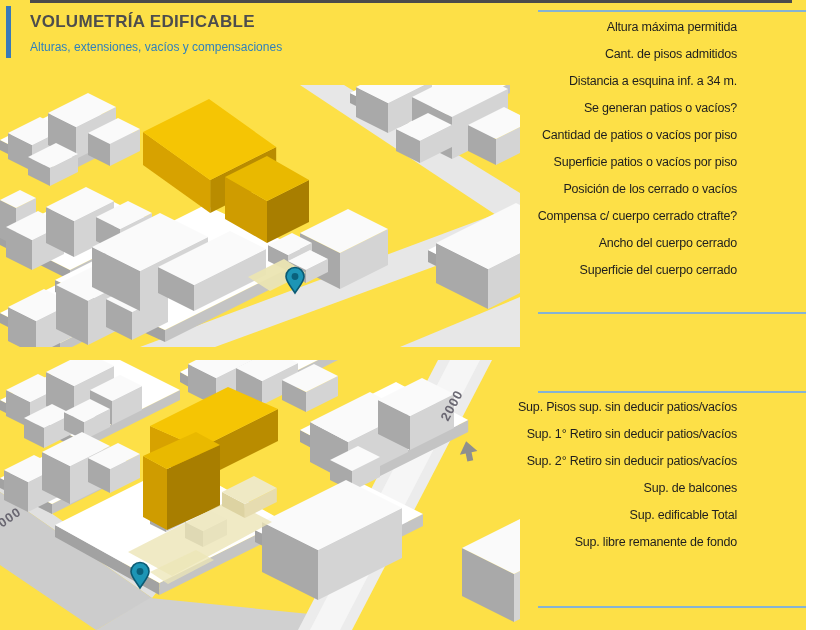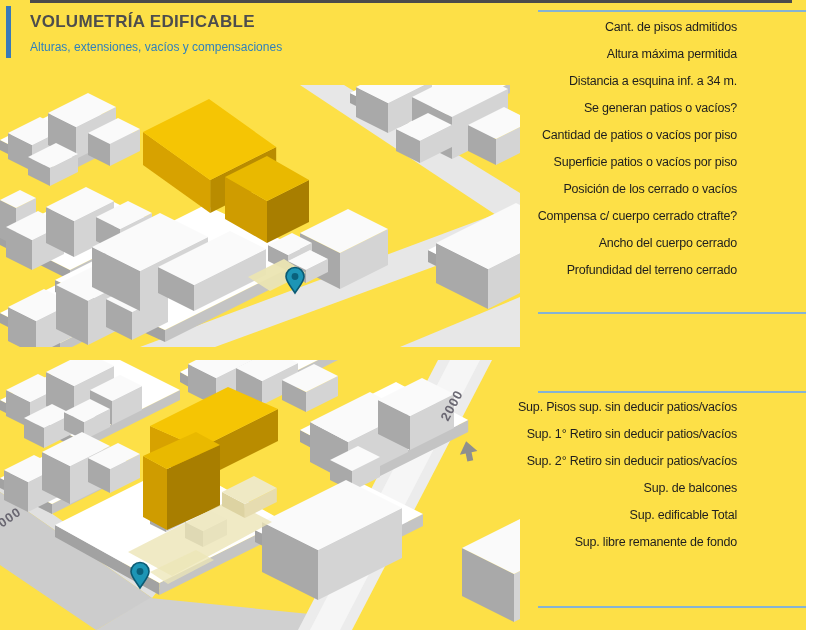--- a/index.html
+++ b/index.html
@@ -55,30 +55,30 @@
   <div class="accent-bar"></div>
   <div class="page-title">VOLUMETRÍA EDIFICABLE</div>
   <div class="page-subtitle">Alturas, extensiones, vacíos y compensaciones</div>
 
   <div class="rule-blue r1"></div>
   <div class="rule-blue r2"></div>
   <div class="rule-blue r3"></div>
   <div class="rule-blue r4"></div>
 
   <div class="spec-rows top">
+    <div class="spec-row">Altura máxima permitida</div>
     <div class="spec-row">Cant. de pisos admitidos</div>
-    <div class="spec-row">Altura máxima permitida</div>
     <div class="spec-row">Distancia a esquina inf. a 34 m.</div>
     <div class="spec-row">Se generan patios o vacíos?</div>
     <div class="spec-row">Cantidad de patios o vacíos por piso</div>
     <div class="spec-row">Superficie patios o vacíos por piso</div>
     <div class="spec-row">Posición de los cerrado o vacíos</div>
     <div class="spec-row">Compensa c/ cuerpo cerrado ctrafte?</div>
     <div class="spec-row">Ancho del cuerpo cerrado</div>
-    <div class="spec-row">Profundidad del terreno cerrado</div>
+    <div class="spec-row">Superficie del cuerpo cerrado</div>
   </div>
 
   <div class="value-no">NO</div>
 
   <div class="spec-rows bottom">
     <div class="spec-row">Sup. Pisos sup. sin deducir patios/vacíos</div>
     <div class="spec-row">Sup. 1° Retiro sin deducir patios/vacíos</div>
     <div class="spec-row">Sup. 2° Retiro sin deducir patios/vacíos</div>
     <div class="spec-row">Sup. de balcones</div>
     <div class="spec-row">Sup. edificable Total</div>

